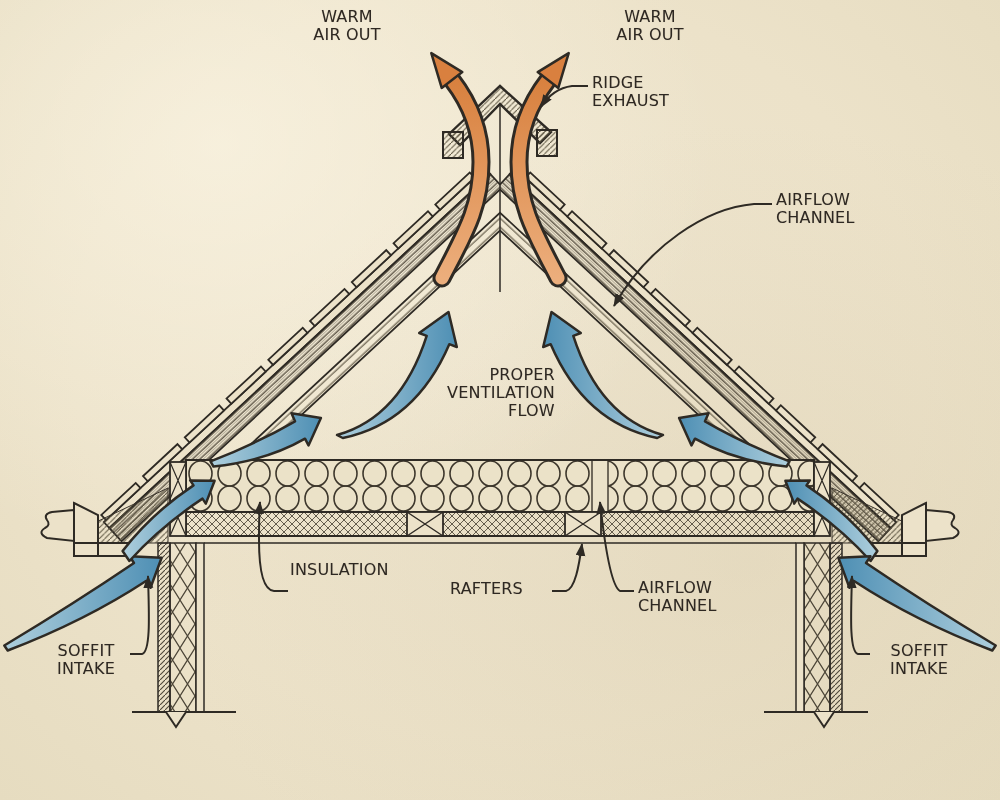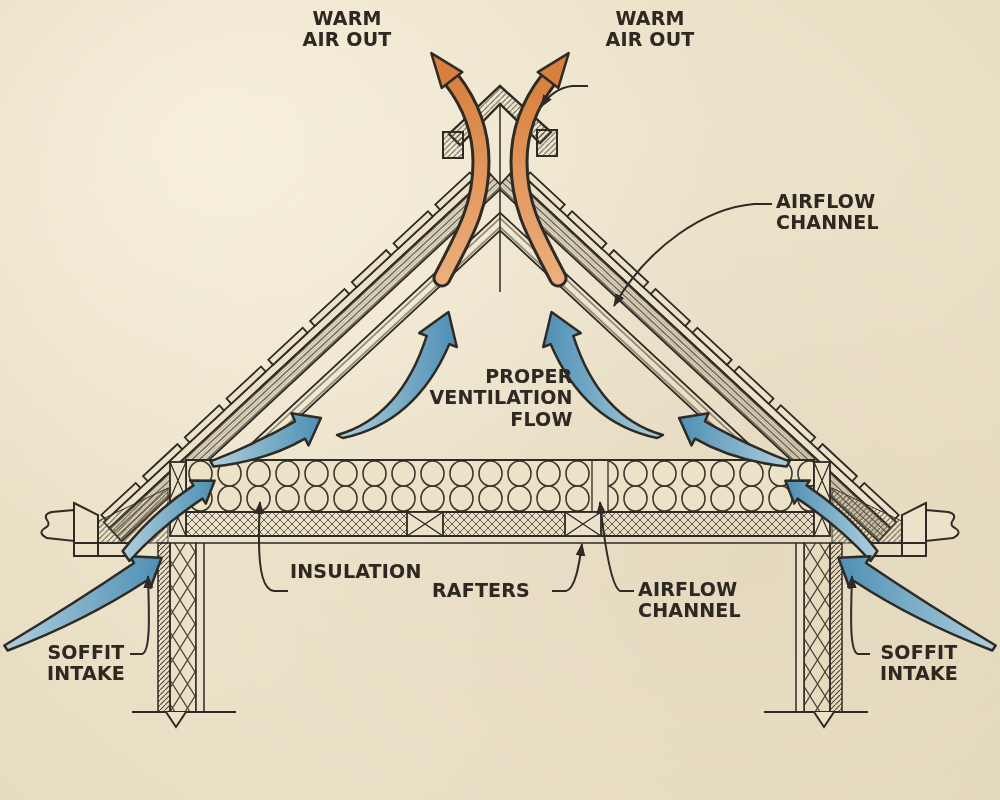--- a/index.html
+++ b/index.html
@@ -7,21 +7,21 @@
     position:relative;width:1000px;height:800px;overflow:hidden;
     background:
       radial-gradient(ellipse at 22% 18%, rgba(255,250,235,.55) 0%, rgba(255,250,235,0) 45%),
       radial-gradient(ellipse at 75% 70%, rgba(214,201,170,.35) 0%, rgba(214,201,170,0) 55%),
       radial-gradient(ellipse at 50% 45%, #efe6d0 0%, #ece2c9 60%, #e6dcc0 100%);
     font-family:"DejaVu Sans", sans-serif;
   }
   #stage svg{position:absolute;inset:0;}
   .lbl{
     position:absolute;
-    font-weight:700;font-size:19px;line-height:1.12;
+    font-weight:400;font-size:16px;line-height:1.12;
     letter-spacing:.2px;color:#2e2822;white-space:pre-line;
     text-shadow:0 0 1px rgba(46,40,34,.15);
   }
   .ctr{transform:translateX(-50%);text-align:center;}
 </style>
 </head>
 <body>
 
 <div id="stage">
 
@@ -206,27 +206,29 @@
     <path d="M634,591 L620,591 C611,586 605,548 600,502" marker-end="url(#mk)"></path>
     <path d="M130,654 L142,654 C151,652 149,612 148,576" marker-end="url(#mk)"></path>
     <path d="M870,654 L858,654 C849,652 851,612 852,576" marker-end="url(#mk)"></path>
   </g>
 </svg>
 
 <div class="lbl ctr" style="left:347px;top:8px;">WARM
 AIR OUT</div>
 <div class="lbl ctr" style="left:650px;top:8px;">WARM
 AIR OUT</div>
+<div class="lbl" style="left:592px;top:74px;">RIDGE
+EXHAUST</div>
 <div class="lbl" style="left:776px;top:191px;">AIRFLOW
 CHANNEL</div>
 <div class="lbl ctr" style="left:501px;top:366px;text-align:right;">PROPER
 VENTILATION
 FLOW</div>
 <div class="lbl" style="left:290px;top:561px;">INSULATION</div>
-<div class="lbl" style="left:432px;top:580px;">RAFTERS</div>
+<div class="lbl" style="left:450px;top:580px;">RAFTERS</div>
 <div class="lbl" style="left:638px;top:579px;">AIRFLOW
 CHANNEL</div>
 <div class="lbl ctr" style="left:86px;top:642px;">SOFFIT
 INTAKE</div>
 <div class="lbl ctr" style="left:919px;top:642px;">SOFFIT
 INTAKE</div>
 
 </div>
 
 </body></html>

